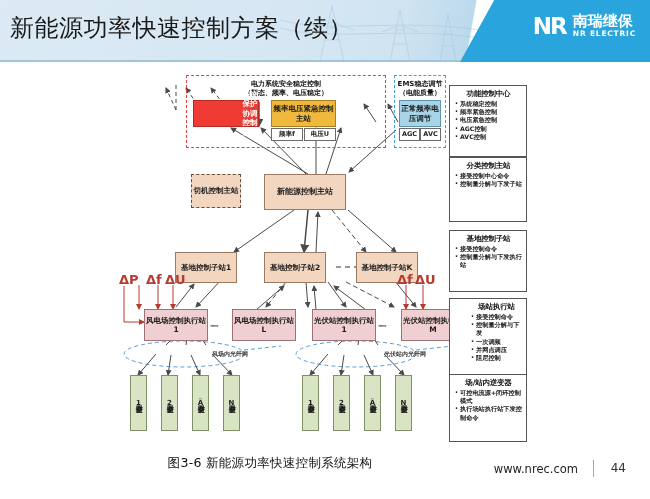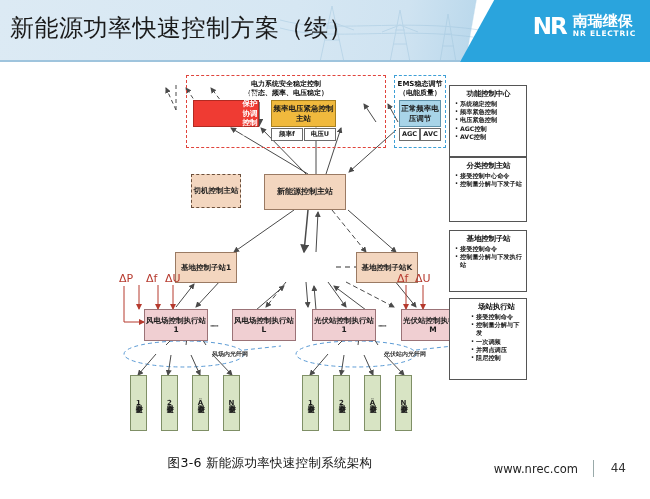--- a/index.html
+++ b/index.html
@@ -61,21 +61,21 @@
   .n-dash{background:#f3d6bf;border:1.4px dashed #6b4f3b;}
 
   .grp{position:absolute;box-sizing:border-box;}
   .grp-red{border:1.3px dashed #e0443c;}
   .grp-blue{border:1.3px dashed #3d9fd6;}
   .grp-label{
     position:absolute;width:100%;text-align:center;top:4px;
     font-size:7px;line-height:1.3;color:#111;font-weight:bold;
   }
 
-  .vlabel{position:absolute;font-size:11px;color:#b63a2e;font-weight:normal;}
+  .vlabel{position:absolute;font-size:13px;color:#b63a2e;font-weight:bold;}
   .flabel{position:absolute;font-size:6px;color:#333;font-weight:bold;}
 
   
   .inv{
     position:absolute;width:17px;height:56px;box-sizing:border-box;
     background:#d8e4c4;border:1px solid #7f8f66;
     display:flex;flex-direction:column;align-items:center;justify-content:center;
     font-size:7px;line-height:1.18;color:#1d1d1d;font-weight:bold;
   }
 
@@ -232,20 +232,21 @@
     <div class="node n-white" style="left:288px;top:66px;width:32px;height:13px;font-size:6.5px;">电压U</div>
 
     <div class="node n-blue" style="left:383px;top:38px;width:42px;height:27px;">正常频率电压调节</div>
     <div class="node n-white" style="left:383px;top:66px;width:21px;height:13px;font-size:6.5px;">AGC</div>
     <div class="node n-white" style="left:404px;top:66px;width:21px;height:13px;font-size:6.5px;">AVC</div>
 
     <div class="node n-dash" style="left:175px;top:112px;width:50px;height:34px;">切机控制主站</div>
     <div class="node n-peach" style="left:248px;top:112px;width:82px;height:36px;font-size:8px;">新能源控制主站</div>
 
     <div class="node n-peach" style="left:159px;top:190px;width:62px;height:31px;">基地控制子站1</div>
+    <div class="node n-peach" style="left:248px;top:190px;width:62px;height:31px;">基地控制子站2</div>
     <div class="node n-peach" style="left:340px;top:190px;width:62px;height:31px;">基地控制子站K</div>
 
     <div class="vlabel" style="left:103px;top:210px;">ΔP</div>
     <div class="vlabel" style="left:130px;top:210px;">Δf</div>
     <div class="vlabel" style="left:149px;top:210px;">ΔU</div>
     <div class="vlabel" style="left:381px;top:210px;">Δf</div>
     <div class="vlabel" style="left:399px;top:210px;">ΔU</div>
 
     <div class="node n-pink" style="left:128px;top:247px;width:64px;height:32px;">风电场控制执行站1</div>
     <div class="node n-pink" style="left:216px;top:247px;width:64px;height:32px;">风电场控制执行站L</div>
@@ -315,20 +316,25 @@
 
     <div class="panel" style="top:236px;height:82px;padding-left:20px;">
       <div class="panel-title">场站执行站</div>
       <div class="panel-li">接受控制命令</div>
       <div class="panel-li">控制量分解与下发</div>
       <div class="panel-li">一次调频</div>
       <div class="panel-li">并网点调压</div>
       <div class="panel-li">阻尼控制</div>
     </div>
 
+    <div class="panel" style="top:312px;height:68px;">
+      <div class="panel-title">场/站内逆变器</div>
+      <div class="panel-li">可控电流源+闭环控制模式</div>
+      <div class="panel-li">执行场站执行站下发控制命令</div>
+    </div>
 
   </div>
 
   <div class="caption">
     <span>图3-6 新能源功率快速控制系统架构</span>
   </div>
   <div class="footer-url">www.nrec.com</div>
   <div class="footer-div"></div>
   <div class="footer-pg">44</div>
 

